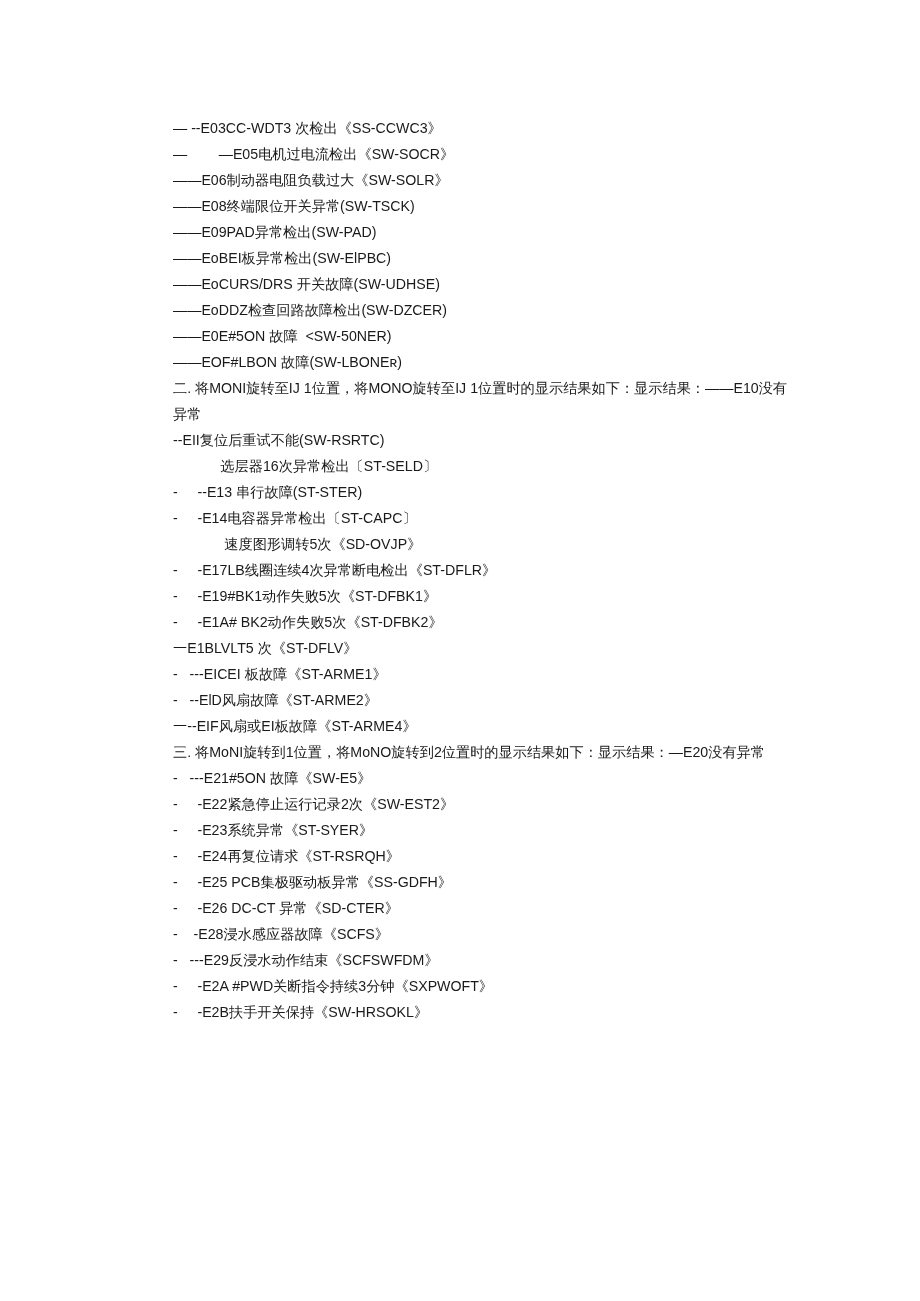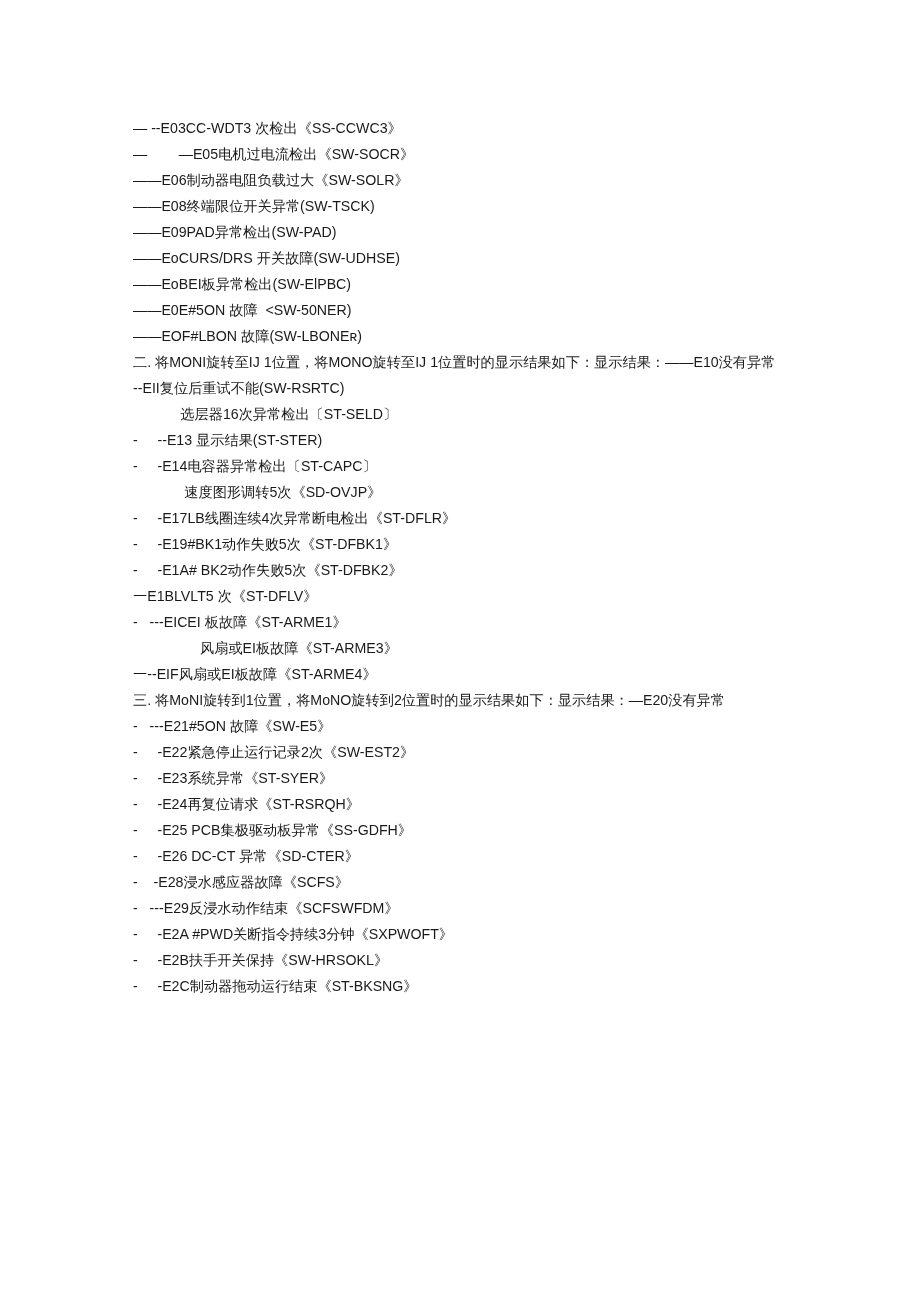--- a/index.html
+++ b/index.html
@@ -14,53 +14,54 @@
     padding: 115px 120px 80px 133px;
     font-family: "SimSun", "Songti SC", "Microsoft YaHei", Arial, sans-serif;
     font-size: 14.2px;
     line-height: 26px;
     color: #1a1a1a;
     -webkit-font-smoothing: antialiased;
   }
   .line {
     white-space: pre-wrap;
     word-break: break-word;
+    margin-left: 40px;
   }
 </style>
 </head>
 <body>
 
 <div id="container">
     <div class="line">— --E03CC-WDT3 次检出《SS-CCWC3》</div>
     <div class="line">—        —E05电机过电流检出《SW-SOCR》</div>
     <div class="line">——E06制动器电阻负载过大《SW-SOLR》</div>
     <div class="line">——E08终端限位开关异常(SW-TSCK)</div>
     <div class="line">——E09PAD异常检出(SW-PAD)</div>
+    <div class="line">——EoBEI板异常检出(SW-ElPBC)</div>
     <div class="line">——EoCURS/DRS 开关故障(SW-UDHSE)</div>
-    <div class="line">——EoBEI板异常检出(SW-ElPBC)</div>
+    <div class="line">——EoDDZ检查回路故障检出(SW-DZCER)</div>
     <div class="line">——E0E#5ON 故障  &lt;SW-50NER)</div>
     <div class="line">——EOF#LBON 故障(SW-LBONEʀ)</div>
     <div class="line">二. 将MONI旋转至IJ 1位置，将MONO旋转至IJ 1位置时的显示结果如下：显示结果：——E10没有异常</div>
     <div class="line">--EII复位后重试不能(SW-RSRTC)</div>
     <div class="line">            选层器16次异常检出〔ST-SELD〕</div>
-    <div class="line">-     --E13 显示结果(ST-STER)</div>
+    <div class="line">-     --E13 串行故障(ST-STER)</div>
     <div class="line">-     -E14电容器异常检出〔ST-CAPC〕</div>
     <div class="line">             速度图形调转5次《SD-OVJP》</div>
     <div class="line">-     -E17LB线圈连续4次异常断电检出《ST-DFLR》</div>
     <div class="line">-     -E19#BK1动作失败5次《ST-DFBK1》</div>
     <div class="line">-     -E1A# BK2动作失败5次《ST-DFBK2》</div>
     <div class="line">一E1BLVLT5 次《ST-DFLV》</div>
     <div class="line">-   ---EICEI 板故障《ST-ARME1》</div>
-    <div class="line">                 风扇或EI板故障《ST-ARME3》</div>
+    <div class="line">-   --ElD风扇故障《ST-ARME2》</div>
     <div class="line">一--EIF风扇或EI板故障《ST-ARME4》</div>
     <div class="line">三. 将MoNI旋转到1位置，将MoNO旋转到2位置时的显示结果如下：显示结果：—E20没有异常</div>
     <div class="line">-   ---E21#5ON 故障《SW-E5》</div>
     <div class="line">-     -E22紧急停止运行记录2次《SW-EST2》</div>
     <div class="line">-     -E23系统异常《ST-SYER》</div>
     <div class="line">-     -E24再复位请求《ST-RSRQH》</div>
     <div class="line">-     -E25 PCB集极驱动板异常《SS-GDFH》</div>
     <div class="line">-     -E26 DC-CT 异常《SD-CTER》</div>
     <div class="line">-    -E28浸水感应器故障《SCFS》</div>
     <div class="line">-   ---E29反浸水动作结束《SCFSWFDM》</div>
     <div class="line">-     -E2A #PWD关断指令持续3分钟《SXPWOFT》</div>
     <div class="line">-     -E2B扶手开关保持《SW-HRSOKL》</div>
-    <div class="line">-     -E2C制动器拖动运行结束《ST-BKSNG》</div>
   </div>
 
 </body></html>

